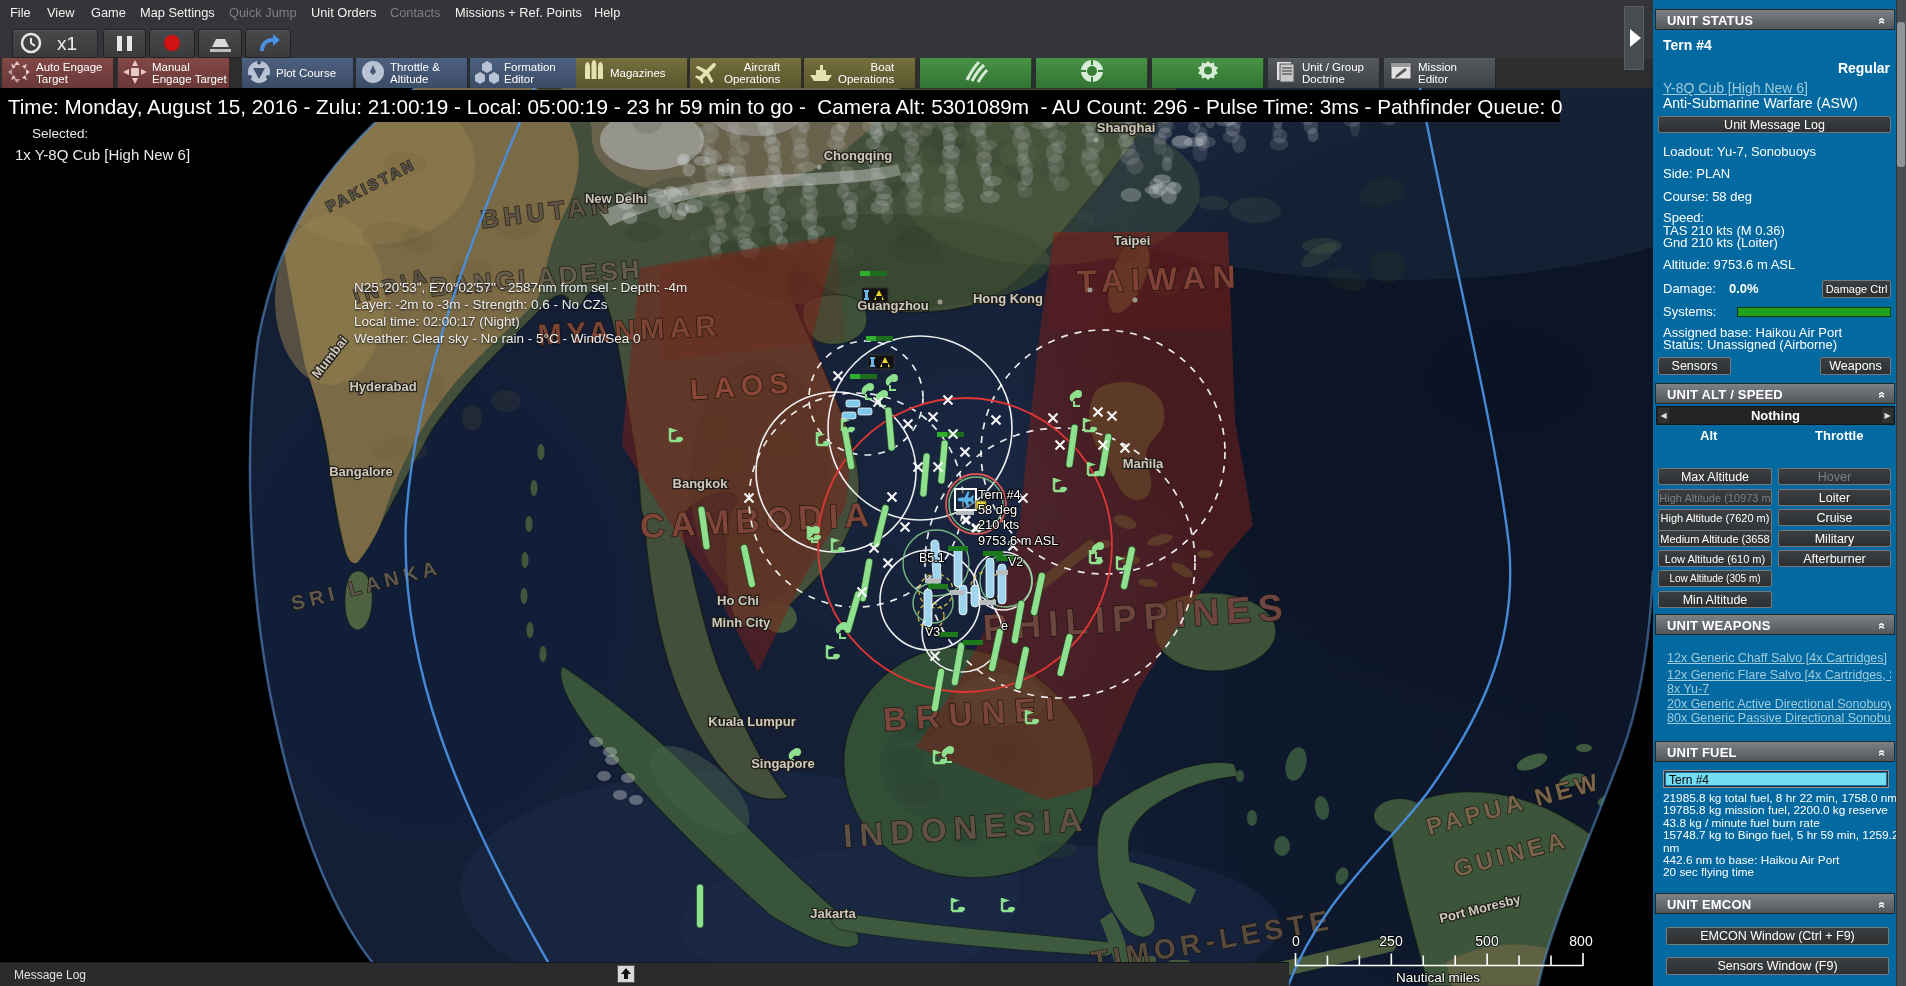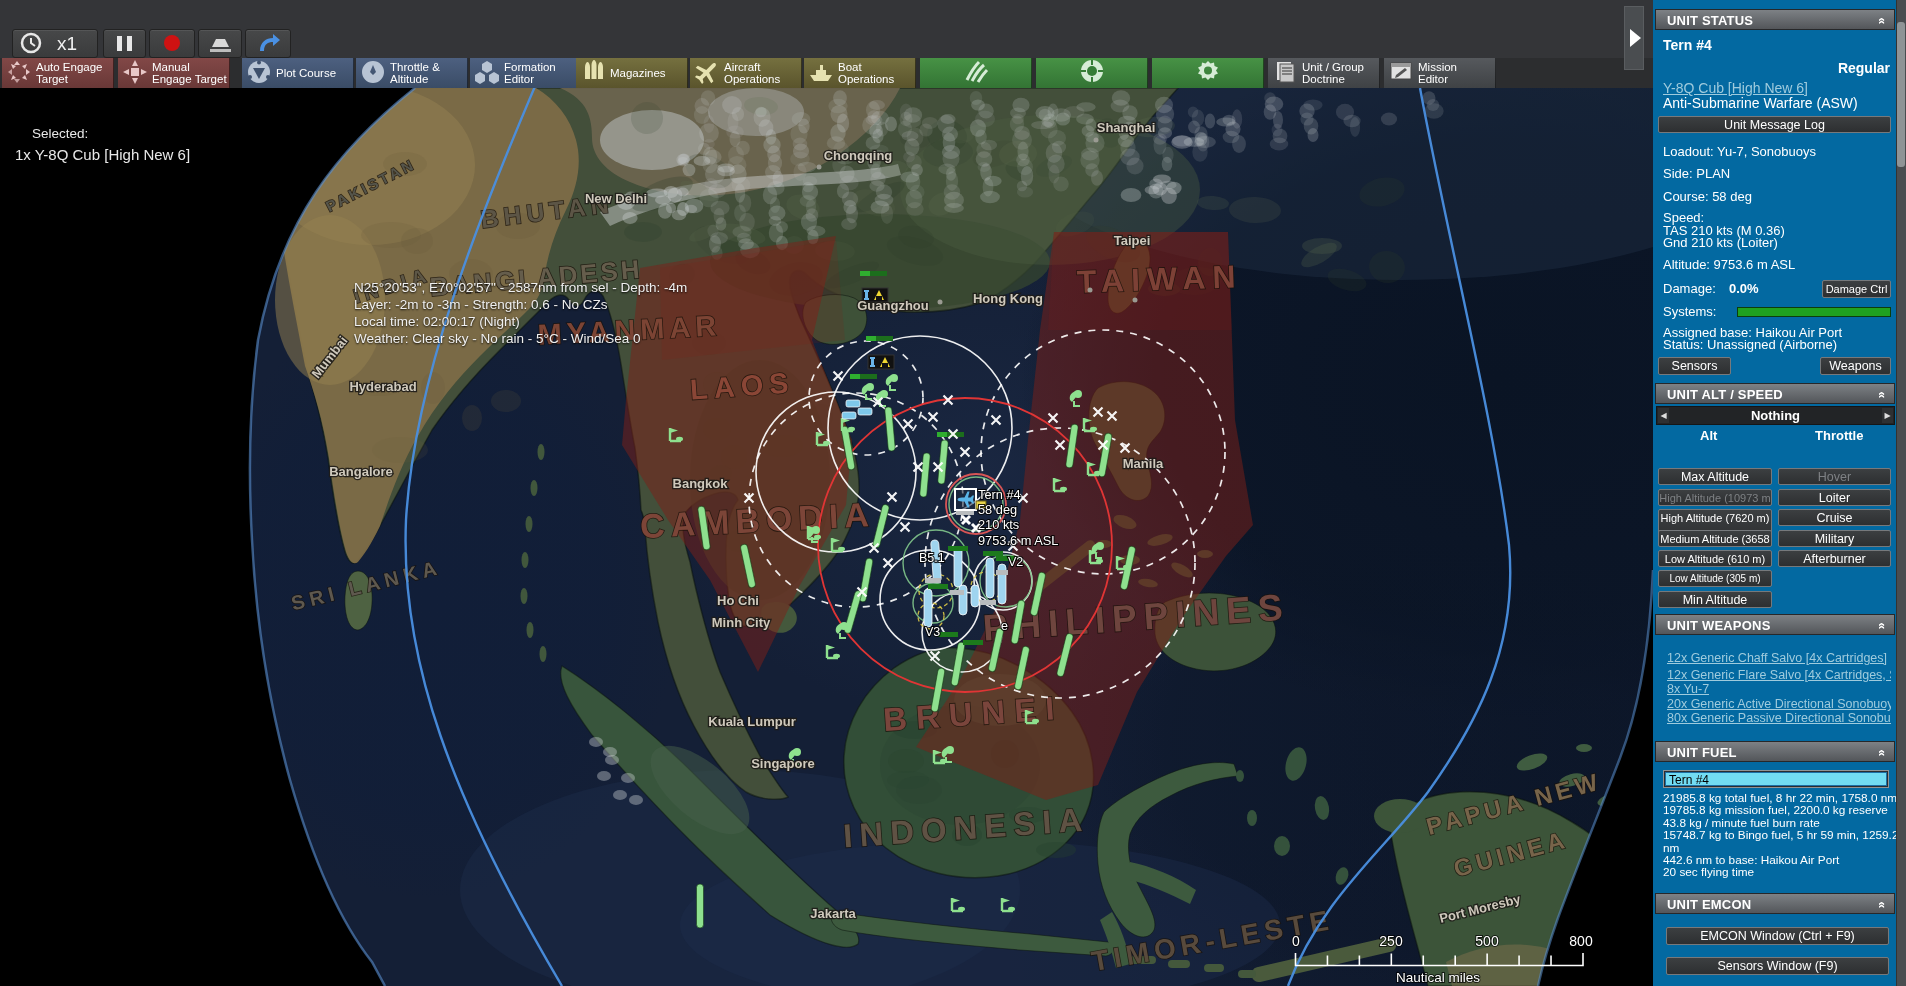--- a/index.html
+++ b/index.html
@@ -14,21 +14,21 @@
 
 #tb2 { position:absolute; left:0; top:26px; width:1906px; height:32px; background:#343538; }
 .tb2b { position:absolute; top:3px; height:29px; background:linear-gradient(#474849,#3a3b3c); border:1px solid #222; border-radius:3px; box-shadow:inset 0 1px 0 rgba(255,255,255,.08); }
 
 
 #tb3 { position:absolute; left:0; top:58px; width:1906px; height:30px; background:#2c2d2f; }
 .tbtn { position:absolute; top:0; height:30px; width:112px; display:flex; align-items:center; color:#fff; font-size:11.5px; line-height:12px; border-right:1px solid rgba(0,0,0,.5); }
 .tbtn .ic { width:34px; text-align:center; flex:0 0 34px; }
 .red3 { background:linear-gradient(#824847,#693837); }
 .blue3 { background:linear-gradient(#4d6080,#3a4c66);margin-left:8px; }
-.olive3 { background:linear-gradient(#75703f,#5a542c); }
+.olive3 { background:linear-gradient(#75703f,#5a542c);text-align:right; }
 .green3 { background:linear-gradient(#479245,#337434);flex-direction:column; }
 .gray3 { background:linear-gradient(#56595d,#3f4245); }
 
 
 #map { position:absolute; left:0; top:88px; width:1653px; height:898px; background:#000; overflow:hidden; }
 #timebar { position:absolute; left:0; top:2px; width:1560px; height:32px; background:#000; color:#fff; font-size:21px; white-space:pre; }
 #timebar div { padding:5px 0 0 8px; transform:scaleX(.985); transform-origin:0 0; }
 #selbox { position:absolute; left:0; top:34px; color:#e8e8e8; }
 #sel1 { font-size:13.5px; padding:4px 0 3px 32px; background:#000; width:105px; }
 #sel2 { font-size:15px; padding:2px 0 3px 15px; background:#000; width:195px; }
@@ -45,20 +45,31 @@
 .phead span { position:absolute; left:11px; top:3px; letter-spacing:.2px; }
 .phead .chev { left:auto; right:8px; top:4px; font-size:12px; font-weight:bold; transform:rotate(90deg); display:inline-block; position:absolute; }
 .sbtn { position:absolute; background:linear-gradient(#3c3f41,#2d2f31); border:1px solid #76797c; border-radius:2px; color:#fff; font-size:12.5px; text-align:center; }
 .stext { position:absolute; left:10px; font-size:13px; color:#fff; white-space:pre; }
 .slink { position:absolute; left:14px; font-size:12.5px; color:#9fcbdd; text-decoration:underline; white-space:pre; max-width:224px; overflow:hidden; }
 </style>
 </head>
 <body>
 <div id="app">
 
+  <div id="menubar">
+    <span style="left:10px">File</span>
+    <span style="left:47px">View</span>
+    <span style="left:91px">Game</span>
+    <span style="left:140px">Map Settings</span>
+    <span style="left:229px" class="mgray">Quick Jump</span>
+    <span style="left:311px">Unit Orders</span>
+    <span style="left:390px" class="mgray">Contacts</span>
+    <span style="left:455px">Missions + Ref. Points</span>
+    <span style="left:594px">Help</span>
+  </div>
 
   <div id="tb2">
     <div class="tb2b" style="left:12px;width:86px;">
       <svg width="84" height="27" viewBox="0 0 84 27">
         <circle cx="18" cy="13" r="9" fill="none" stroke="#e8e8e8" stroke-width="2.5"></circle>
         <path d="M18 8 V13 L22 16" stroke="#e8e8e8" stroke-width="2" fill="none"></path>
         <text x="44" y="20" fill="#f0f0f0" font-size="19" font-family="Liberation Sans">x1</text>
       </svg>
     </div>
     <div class="tb2b" style="left:103px;width:43px;">
@@ -1030,25 +1041,32 @@
 <path d="M 1551.02,955.5 V 965.5"></path>
 </g>
 <g font-family="Liberation Sans" font-size="14" fill="#fff" text-anchor="middle" stroke="rgba(0,0,0,.7)" stroke-width="2" paint-order="stroke">
 <text x="1296" y="946">0</text>
           <text x="1391" y="946">250</text>
           <text x="1487" y="946">500</text>
           <text x="1581" y="946">800</text>
 <text x="1438" y="982" font-size="13.5">Nautical miles</text>
 </g>
 </svg>
+    <div id="timebar"><div>Time: Monday, August 15, 2016 - Zulu: 21:00:19 - Local: 05:00:19 - 23 hr 59 min to go -  Camera Alt: 5301089m  - AU Count: 296 - Pulse Time: 3ms - Pathfinder Queue: 0</div></div>
     <div id="selbox">
       <div id="sel1">Selected:</div>
       <div id="sel2">1x Y-8Q Cub [High New 6]</div>
     </div>
     <div id="infoblock">N25°20'53", E70°02'57" - 2587nm from sel - Depth: -4m<br>Layer: -2m to -3m - Strength: 0.6 - No CZs<br>Local time: 02:00:17 (Night)<br>Weather: Clear sky - No rain - 5°C - Wind/Sea 0</div>
+    <div id="msglog">
+        <span>Message Log</span>
+        <div id="uparrow"><svg width="16" height="16" viewBox="0 0 16 16">
+            <path d="M8 2 L13 8 H10 V13 H6 V8 H3 Z" fill="#111"></path>
+          </svg></div>
+      </div>
   </div>
 
   <div id="sidebar">
 
     <div class="phead" style="top:9px;">
         <span>UNIT STATUS</span>
         <span class="chev">«</span>
       </div>
     <div class="stext" style="top:37px;font-weight:bold;font-size:14px;">Tern #4</div>
     <div class="stext" style="top:60px;left:auto;right:16px;font-weight:bold;font-size:14px;">Regular</div>

